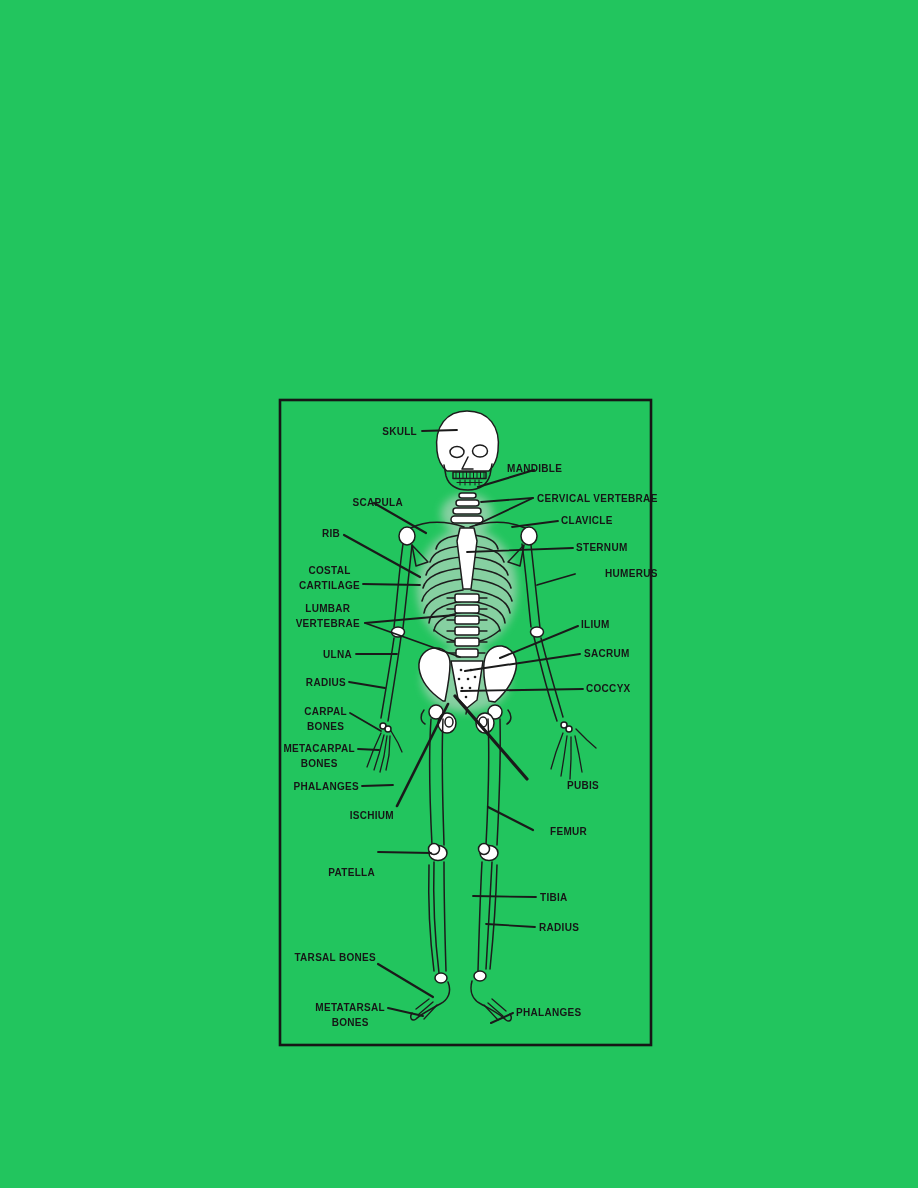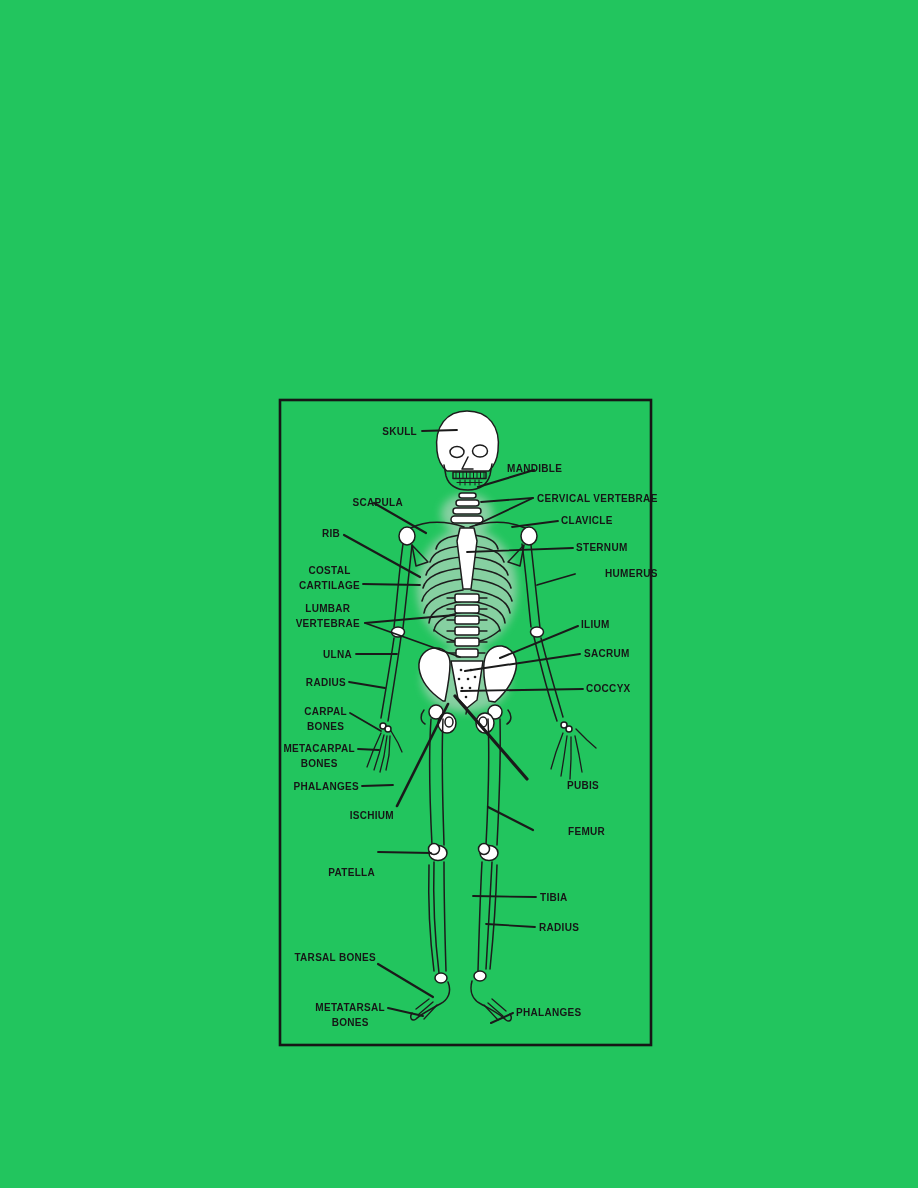--- a/index.html
+++ b/index.html
@@ -265,21 +265,21 @@
       </div>
       <div class="bone-label" style="top: 778.5px; right: 559px; text-align: right; color: rgb(22, 22, 22);">
         <div>PHALANGES</div>
       </div>
       <div class="bone-label" style="top: 807.5px; right: 524px; text-align: right; color: rgb(22, 22, 22);">
         <div>ISCHIUM</div>
       </div>
       <div class="bone-label" style="top: 777.5px; left: 528px; text-align: left; color: rgb(22, 22, 22); margin-left: 39px;">
         <div>PUBIS</div>
       </div>
-      <div class="bone-label" style="top: 823.5px; left: 522px; text-align: center; color: rgb(22, 22, 22); padding-left: 46px;">
+      <div class="bone-label" style="top: 823.5px; left: 504px; text-align: center; color: rgb(22, 22, 22); padding-left: 46px;">
         <div>FEMUR</div>
       </div>
       <div class="bone-label" style="top: 844.5px; right: 543px; text-align: right; color: rgb(22, 22, 22); margin-top: 20px;">
         <div>PATELLA</div>
       </div>
       <div class="bone-label" style="top: 889.5px; left: 540px; text-align: right; color: rgb(22, 22, 22);">
         <div>TIBIA</div>
       </div>
       <div class="bone-label" style="top: 919.5px; left: 539px; text-align: left; color: rgb(22, 22, 22);">
         <div>RADIUS</div>

